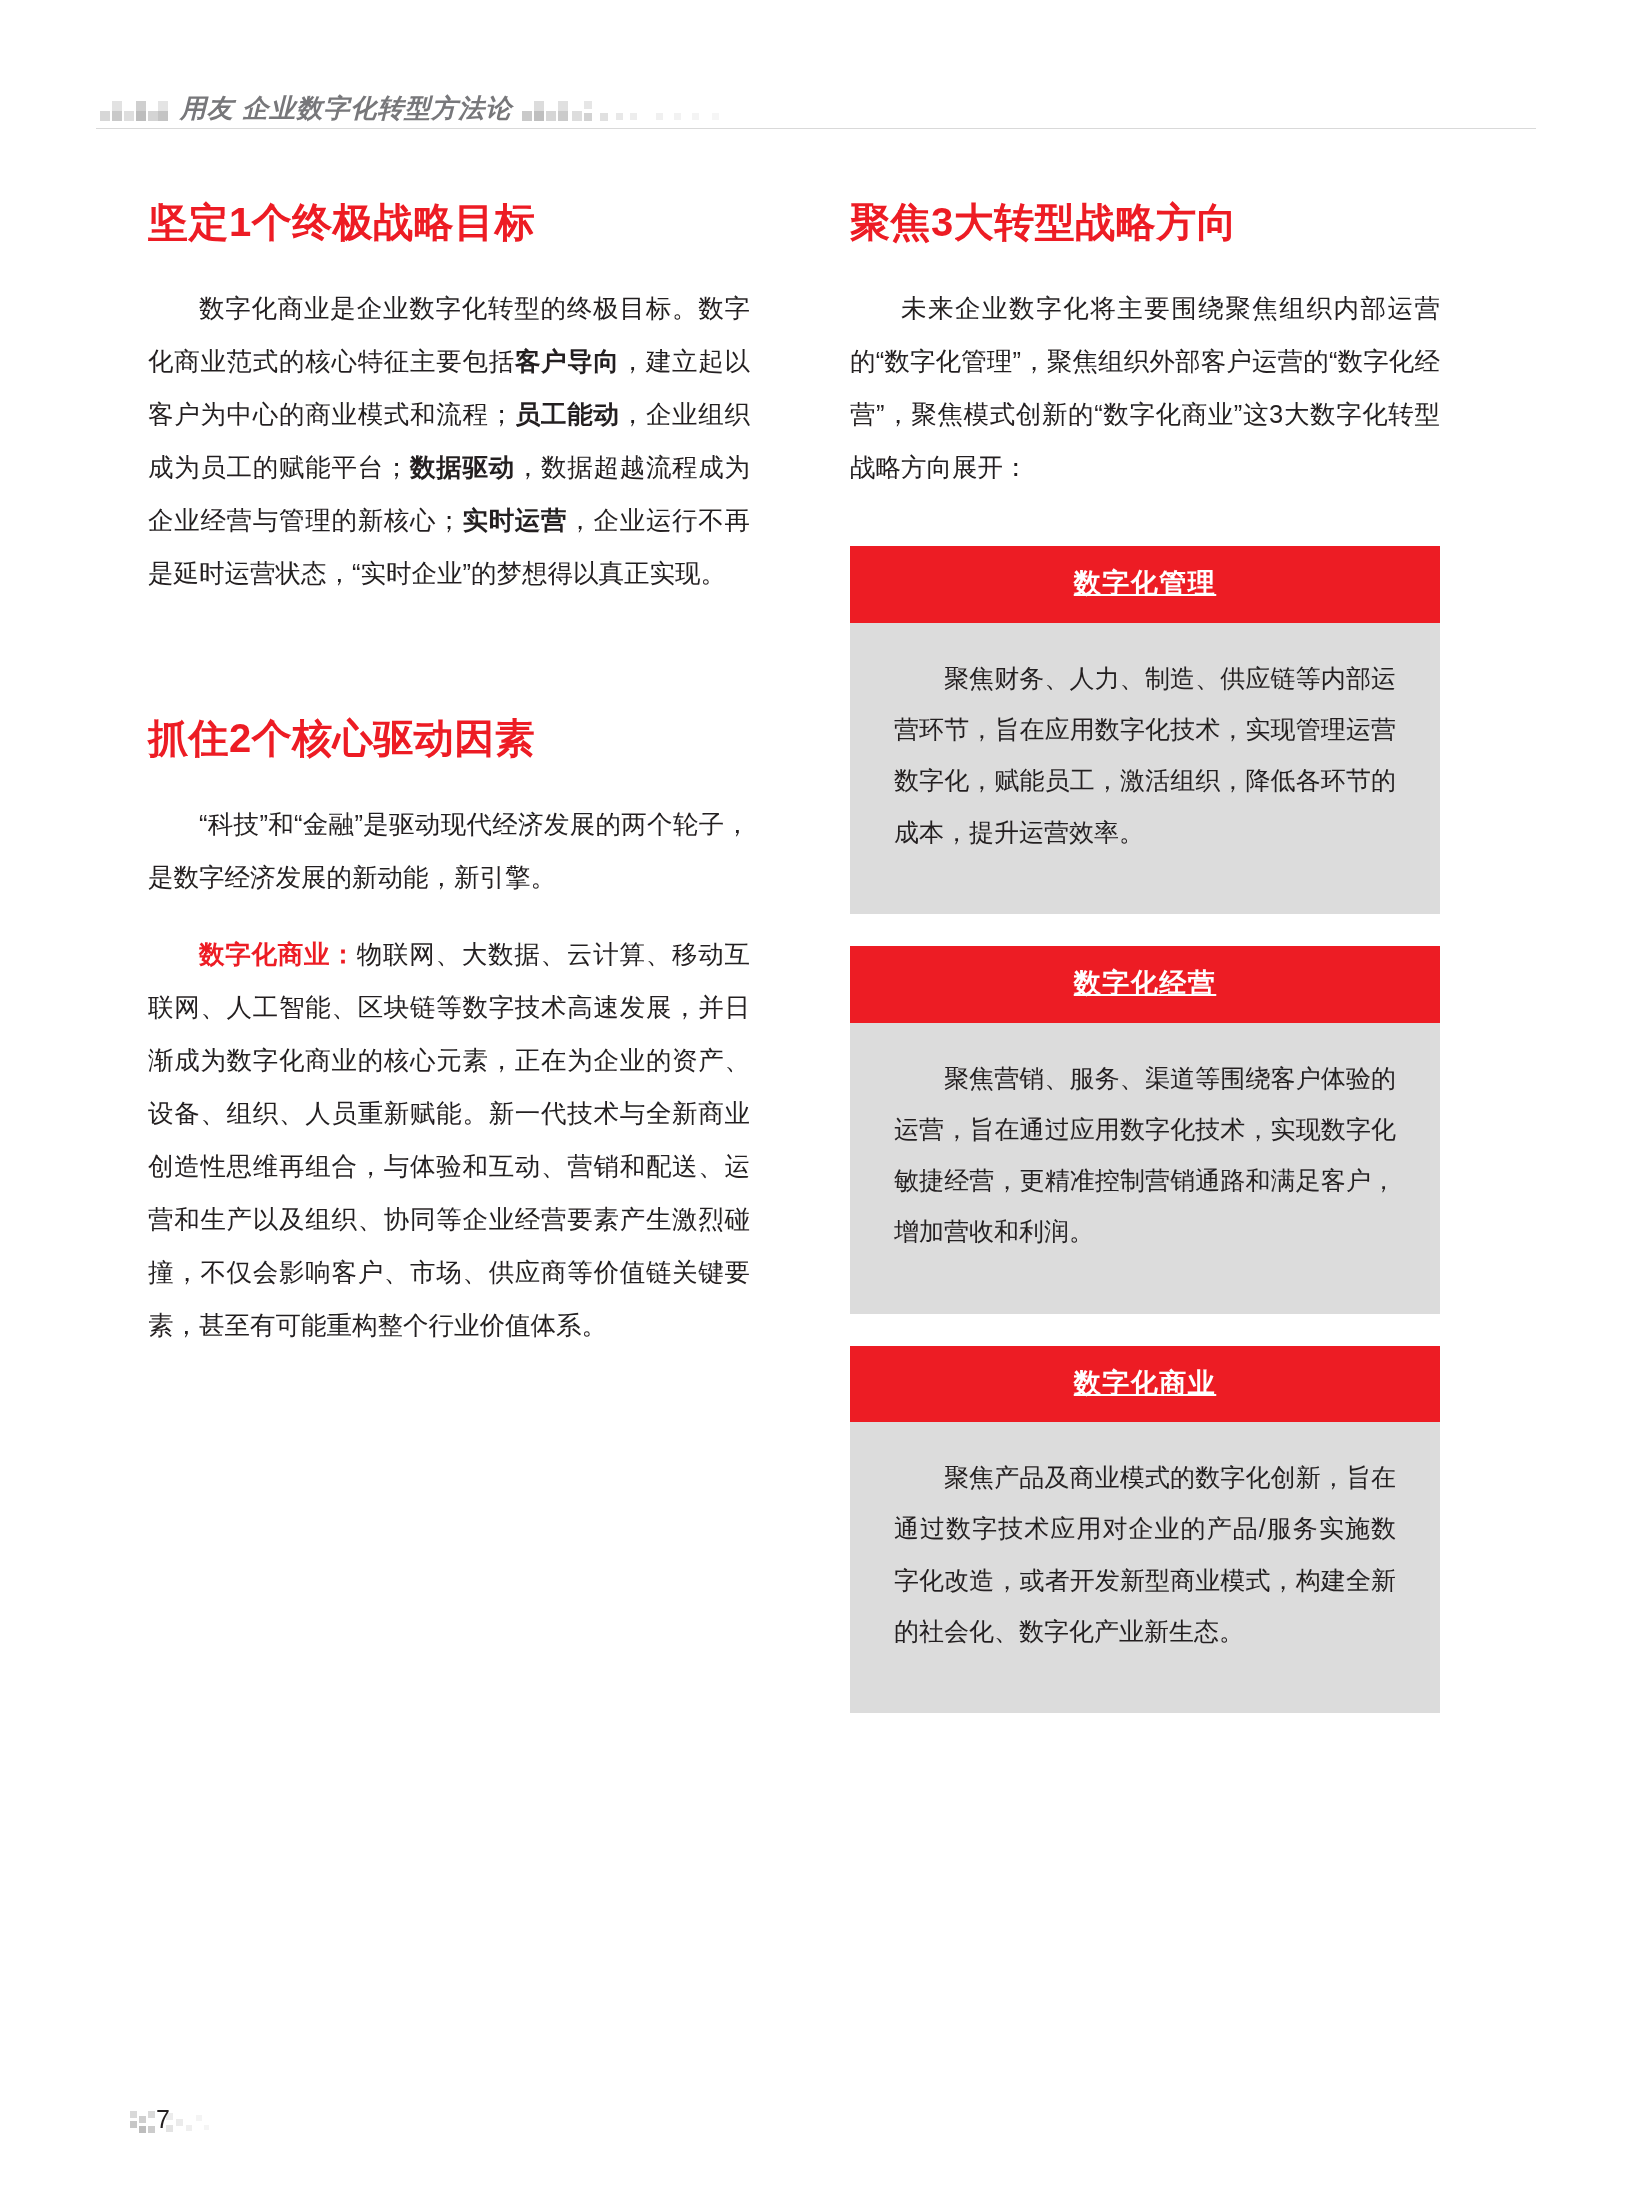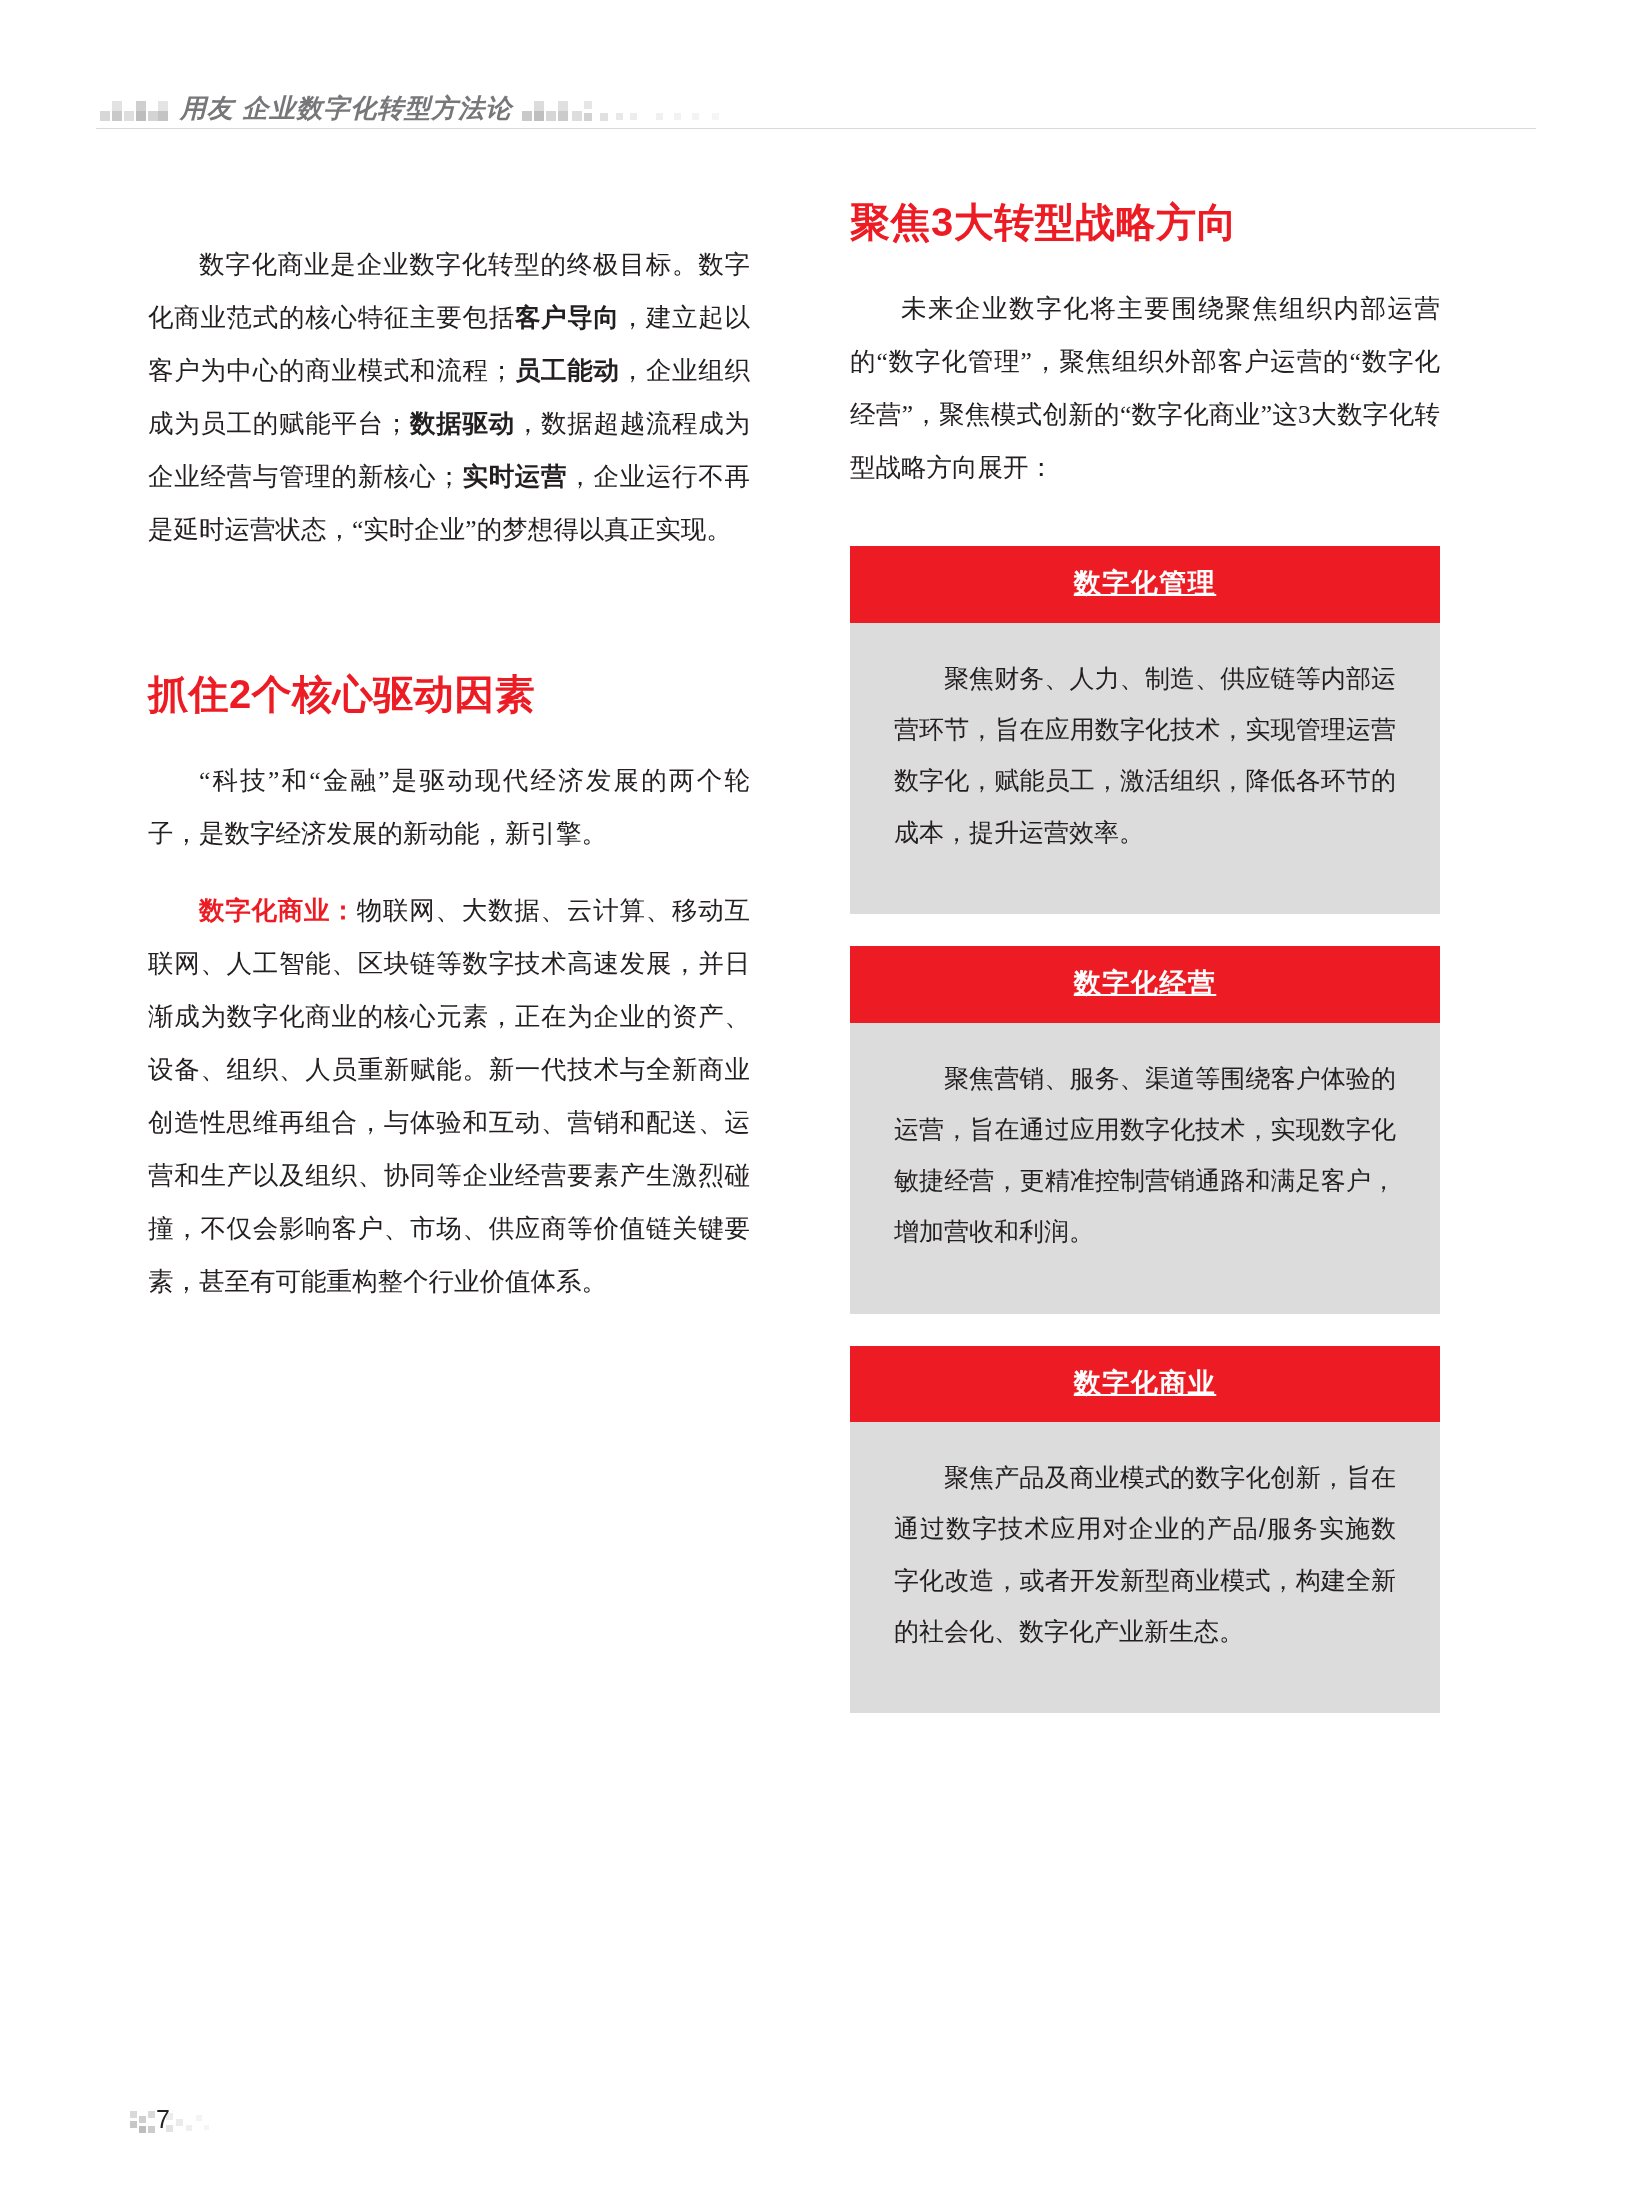--- a/index.html
+++ b/index.html
@@ -90,21 +90,21 @@
   }
 
   p.body {
     margin: 0;
     font-size: 25.5px;
     line-height: 2.08;
     color: #231f20;
     text-align: justify;
     text-justify: inter-ideograph;
   }
-  p.body.indent { text-indent: 2em; font-family: Liberation Serif, serif; }
+  p.body.indent { text-indent: 2em; }
   p.body.gap-top    { margin-top: 38px; }
   p.body.gap-top-sm { margin-top: 24px; }
 
   .kw-bold { font-weight: bold; color: #231f20; }
   .kw-red  { font-weight: bold; color: #ed1c24; }
 
   
   .cards { margin-top: 52px; }
   .card { margin-bottom: 32px; }
   .card:last-child { margin-bottom: 0; }
@@ -192,20 +192,21 @@
       <rect x="36" y="20" width="7" height="7" fill="#ececec"></rect>
       <rect x="56" y="20" width="7" height="7" fill="#efefef"></rect>
     </svg>
   </div>
   <div class="header-rule"></div>
 
   <div class="columns">
 
     <div class="col col-left">
 
+      <h2 class="section-title">坚定1个终极战略目标</h2>
 
       <p class="body indent gap-top">
         <span>数字化商业是企业数字化转型的终极目标。数字化商业范式的核心特征主要包括</span><span class="kw-bold">客户导向</span><span>，建立起以客户为中心的商业模式和流程；</span><span class="kw-bold">员工能动</span><span>，企业组织成为员工的赋能平台；</span><span class="kw-bold">数据驱动</span><span>，数据超越流程成为企业经营与管理的新核心；</span><span class="kw-bold">实时运营</span><span>，企业运行不再是延时运营状态，“实时企业”的梦想得以真正实现。</span>
       </p>
 
       <h2 class="section-title second">抓住2个核心驱动因素</h2>
 
       <p class="body indent gap-top">“科技”和“金融”是驱动现代经济发展的两个轮子，是数字经济发展的新动能，新引擎。</p>
 
       <p class="body indent gap-top-sm">

